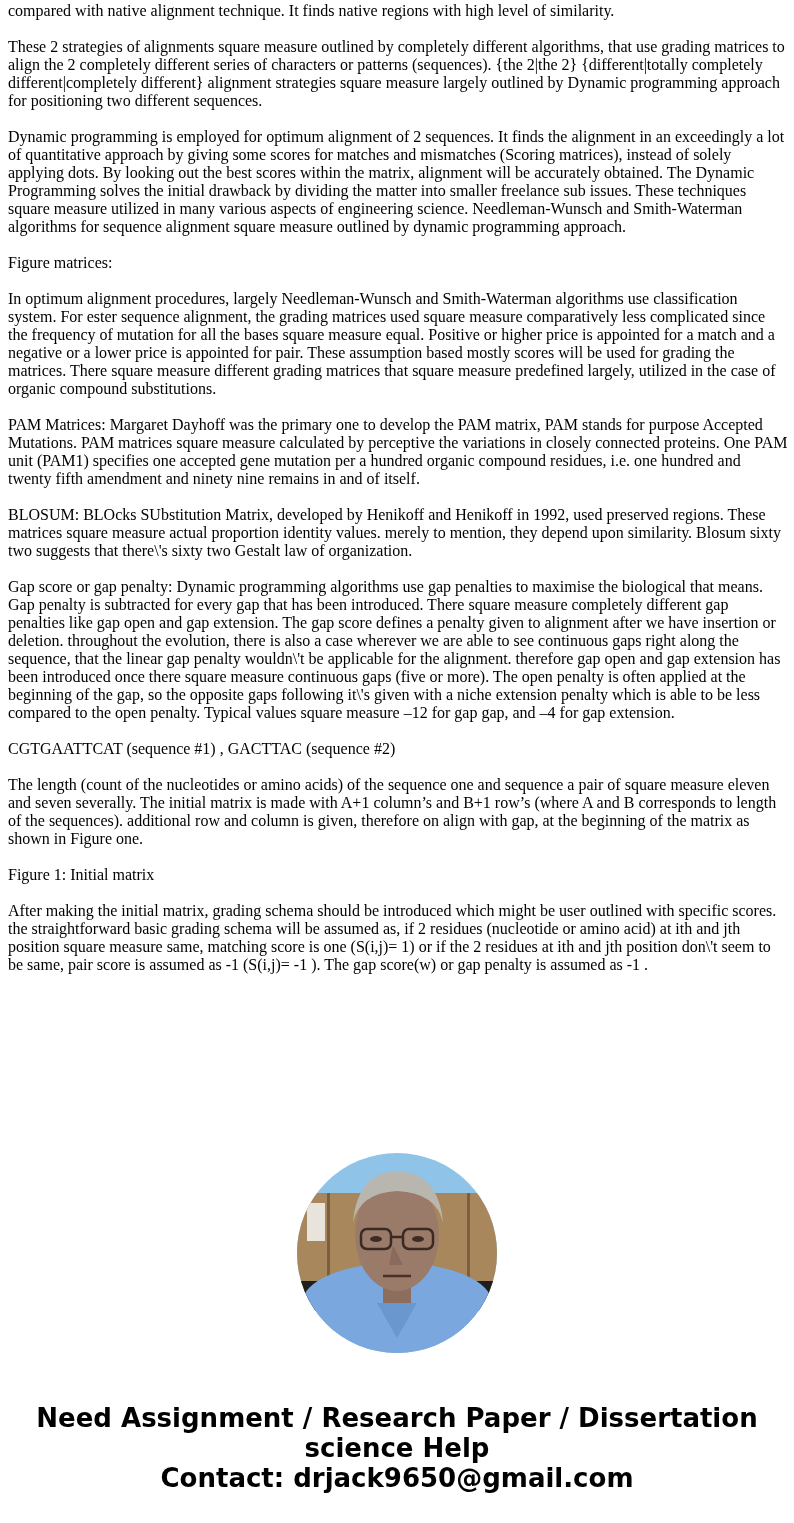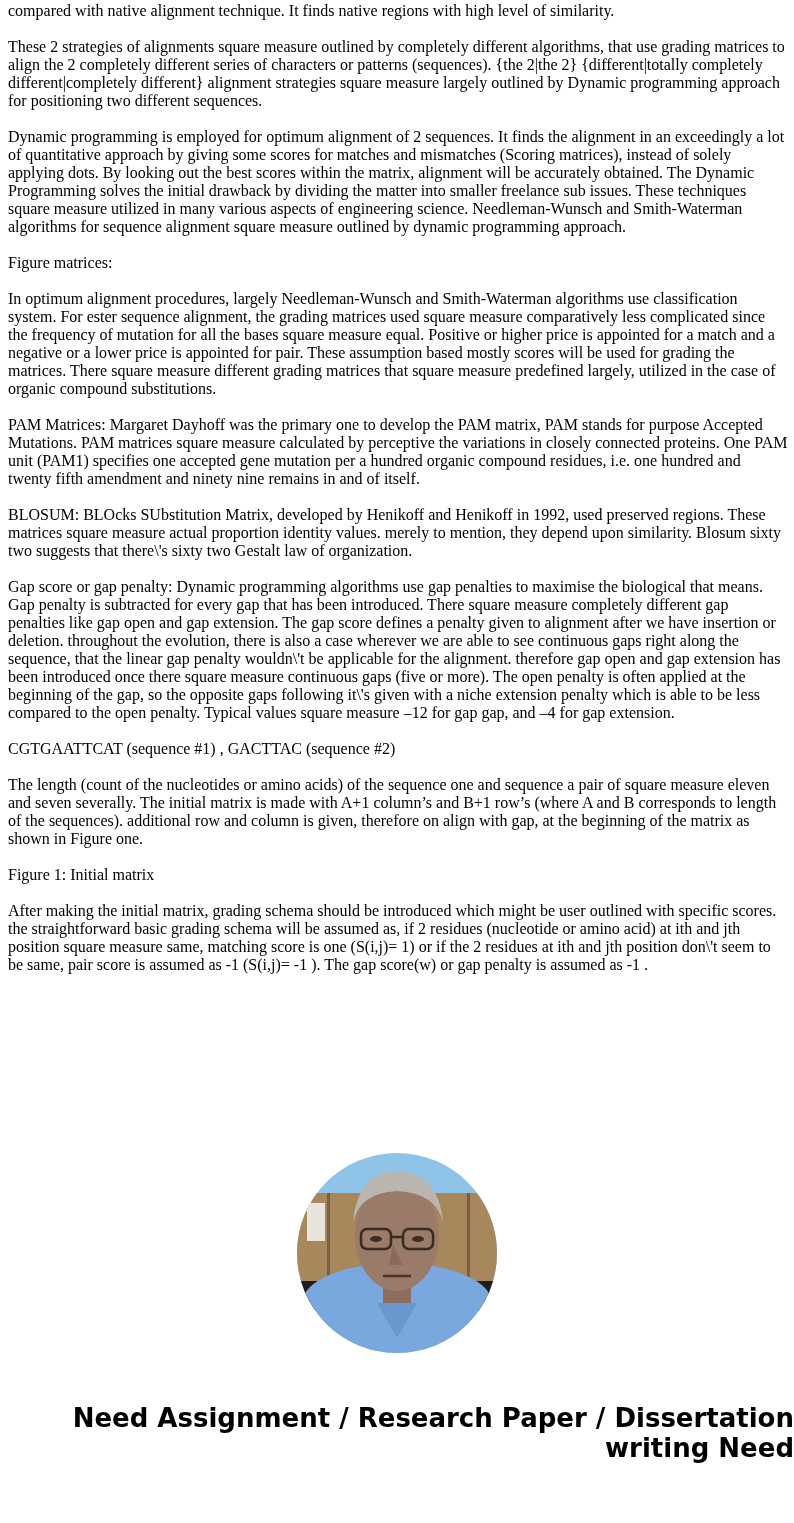--- a/index.html
+++ b/index.html
@@ -34,21 +34,21 @@
     position: absolute;
     left: 0;
     top: 1403px;
     width: 794px;
     text-align: center;
     font-family: "DejaVu Sans", sans-serif;
     font-weight: bold;
     font-size: 26px;
     line-height: 30px;
   }
-  .promo div { margin: 0; text-align: right; }
+  .promo div { margin: 0; }
 </style>
 </head>
 <body>
 
 <div class="doc">
   <p>compared with native alignment technique. It finds native regions with high level of similarity.</p>
   <p>These 2 strategies of alignments square measure outlined by completely different algorithms, that use grading matrices to align the 2 completely different series of characters or patterns (sequences). {the 2|the 2} {different|totally completely different|completely different} alignment strategies square measure largely outlined by Dynamic programming approach for positioning two different sequences.</p>
   <p>Dynamic programming is employed for optimum alignment of 2 sequences. It finds the alignment in an exceedingly a lot of quantitative approach by giving some scores for matches and mismatches (Scoring matrices), instead of solely applying dots. By looking out the best scores within the matrix, alignment will be accurately obtained. The Dynamic Programming solves the initial drawback by dividing the matter into smaller freelance sub issues. These techniques square measure utilized in many various aspects of engineering science. Needleman-Wunsch and Smith-Waterman algorithms for sequence alignment square measure outlined by dynamic programming approach.</p>
   <p>Figure matrices:</p>
   <p>In optimum alignment procedures, largely Needleman-Wunsch and Smith-Waterman algorithms use classification system. For ester sequence alignment, the grading matrices used square measure comparatively less complicated since the frequency of mutation for all the bases square measure equal. Positive or higher price is appointed for a match and a negative or a lower price is appointed for pair. These assumption based mostly scores will be used for grading the matrices. There square measure different grading matrices that square measure predefined largely, utilized in the case of organic compound substitutions.</p>
@@ -80,14 +80,15 @@
     <line x1="94" y1="84" x2="106" y2="84" stroke="#3a2a22" stroke-width="2.5"></line>
     <ellipse cx="79" cy="86" rx="6" ry="3" fill="#3d2b24"></ellipse>
     <ellipse cx="121" cy="86" rx="6" ry="3" fill="#3d2b24"></ellipse>
     <path d="M96 92 L92 112 L106 112 Z" fill="#8a6b5b"></path>
     <line x1="86" y1="123" x2="114" y2="123" stroke="#4a3028" stroke-width="2.5"></line>
   </svg>
 </div>
 
 <div class="promo">
   <div>Need Assignment / Research Paper / Dissertation</div>
-  <div>writing Need</div>
+  <div>science Help</div>
+  <div>Contact: drjack9650@gmail.com</div>
 </div>
 
 </body></html>

